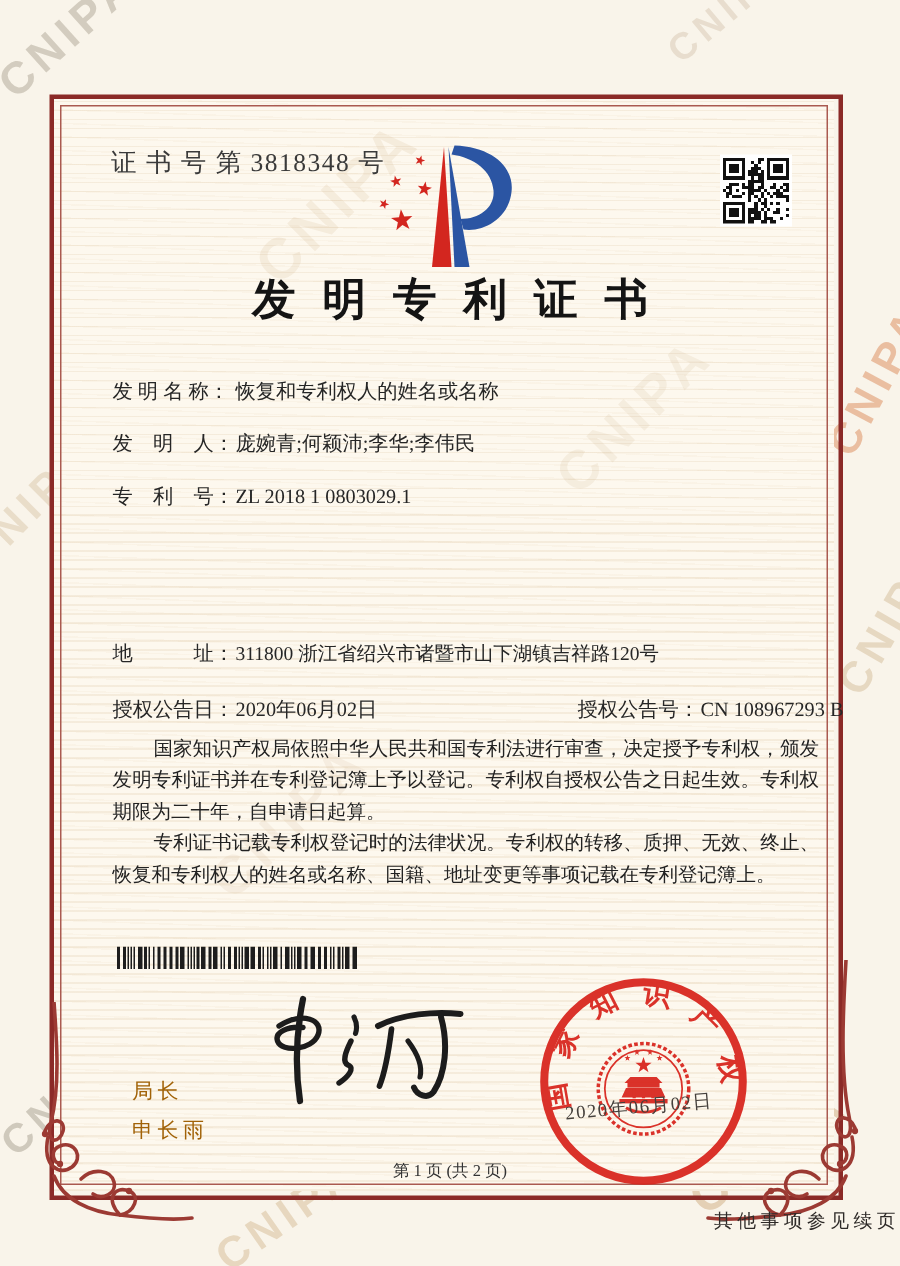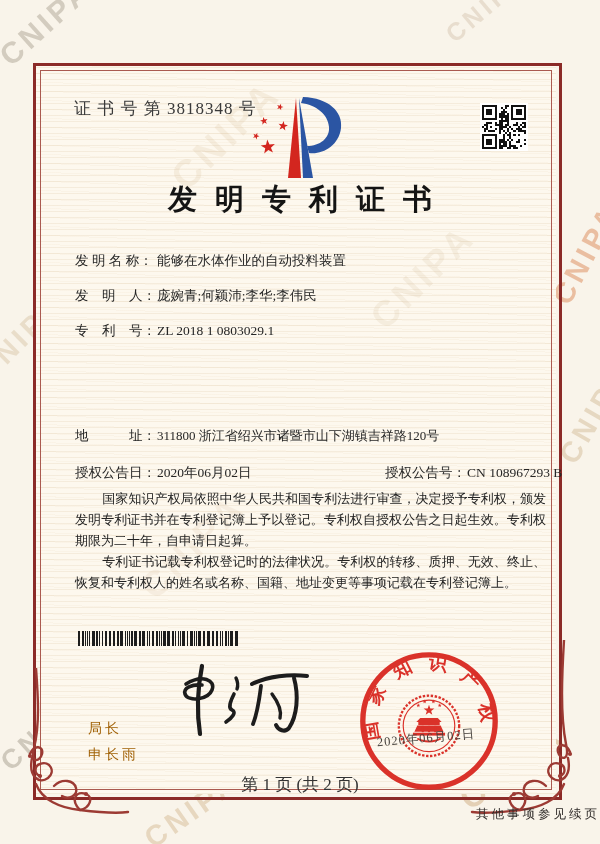--- a/index.html
+++ b/index.html
@@ -46,21 +46,21 @@
   .paras p{margin:0;text-indent:2.1em;}
 
   .barcode{position:absolute;left:78px;top:631px;width:164px;height:15px;}
   .signer{position:absolute;left:88px;top:716px;font-size:14px;color:#a16207;line-height:26px;letter-spacing:3px;}
   .signature-svg{position:absolute;left:168px;top:660px;width:150px;height:82px;}
 
   .seal-svg{position:absolute;left:356px;top:648px;width:146px;height:146px;opacity:.93;}
   .seal-date{position:absolute;left:360px;top:730px;width:132px;text-align:center;font-size:12.5px;color:#45403c;
     letter-spacing:1px;transform:rotate(-5deg);z-index:6;}
 
-  .page-indicator{position:absolute;left:0;top:773px;width:600px;text-align:center;font-size:17px;color:#333;}
+  .page-indicator{position:absolute;left:0;top:773px;width:600px;text-align:center;font-size:11px;color:#333;}
   .footer-note{position:absolute;left:0;top:806px;width:600px;text-align:right;font-size:12.5px;color:#2e2a28;letter-spacing:3px;}
 
   .flourish{position:absolute;pointer-events:none;}
   .fl-left{left:26px;top:668px;width:104px;height:158px;}
   .fl-right{right:26px;top:640px;width:104px;height:186px;transform:scaleX(-1);}
 </style>
 </head>
 <body>
 
 <div class="page">
@@ -261,21 +261,21 @@
         <rect x="16" y="2" width="3" height="3" fill="#111"></rect>
         <rect x="0" y="14" width="7" height="7" fill="#111"></rect>
         <rect x="1" y="15" width="5" height="5" fill="#fff"></rect>
         <rect x="2" y="16" width="3" height="3" fill="#111"></rect>
       </svg>
   </div>
 
   <div class="title">发明专利证书</div>
 
   <div class="field-row" style="top:252px">
-    <span class="f-label">发 明 名 称：</span><span class="f-value">能够在水体作业的自动投料装置</span>
+    <span class="f-label">发 明 名 称：</span><span class="f-value">恢复和专利权人的姓名或名称</span>
   </div>
   <div class="field-row" style="top:287px">
     <span class="f-label">发　明　人：</span><span class="f-value">庞婉青;何颖沛;李华;李伟民</span>
   </div>
   <div class="field-row" style="top:322px">
     <span class="f-label">专　利　号：</span><span class="f-value">ZL 2018 1 0803029.1</span>
   </div>
   <div class="field-row" style="top:427px">
     <span class="f-label">地　　　址：</span><span class="f-value" style="font-size:13px">311800 浙江省绍兴市诸暨市山下湖镇吉祥路120号</span>
   </div>

